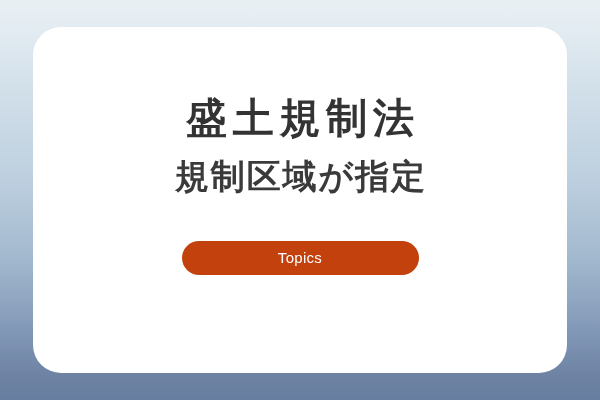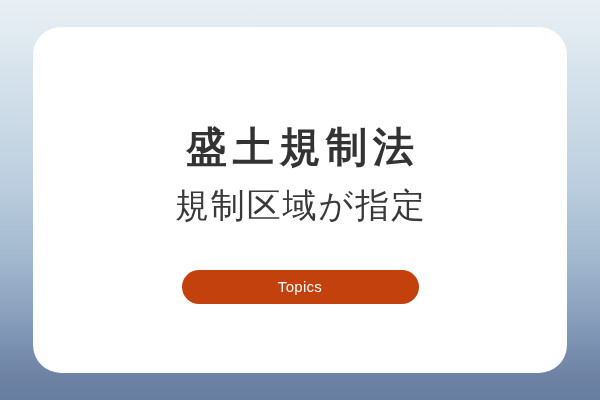--- a/index.html
+++ b/index.html
@@ -45,37 +45,37 @@
     border-radius: 28px;
     display: flex;
     flex-direction: column;
     align-items: center;
     justify-content: flex-start;
   }
 
   .title-block {
     width: 100%;
     text-align: center;
-    margin-top: 97px;
+    margin-top: 68px;
   }
 
   #main-title {
     font-size: 41px;
     font-weight: bold;
     color: #333333;
     letter-spacing: 0.14em;
     line-height: 1.15;
     text-indent: 0.14em;
     margin: 0;
     white-space: nowrap;
   }
 
   #sub-title {
     font-size: 34px;
-    font-weight: normal;
+    font-weight: bold;
     color: #3a3a3a;
     letter-spacing: 0.055em;
     line-height: 1.2;
     text-indent: 0.055em;
     margin: 14px 0 0 0;
     white-space: nowrap;
   }
 
   #topics-button {
     margin-top: 44px;

